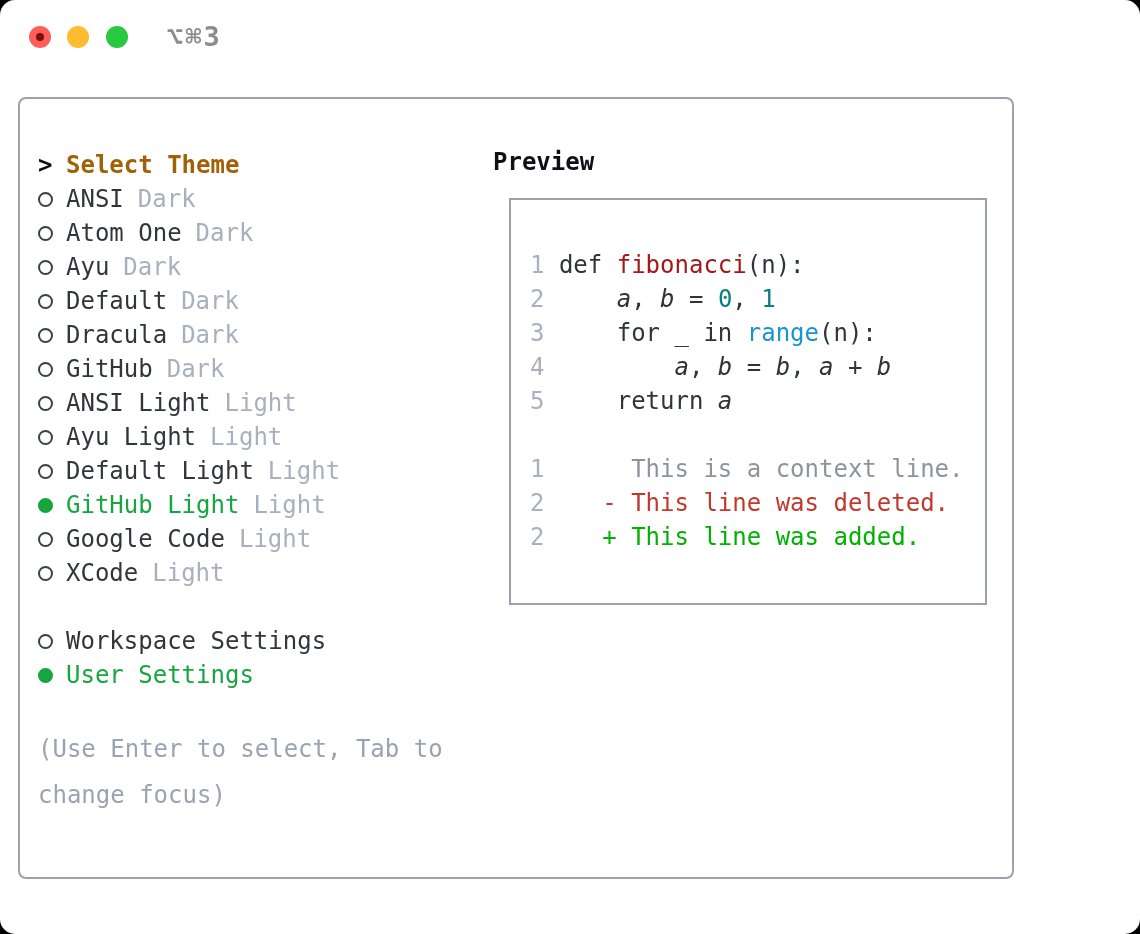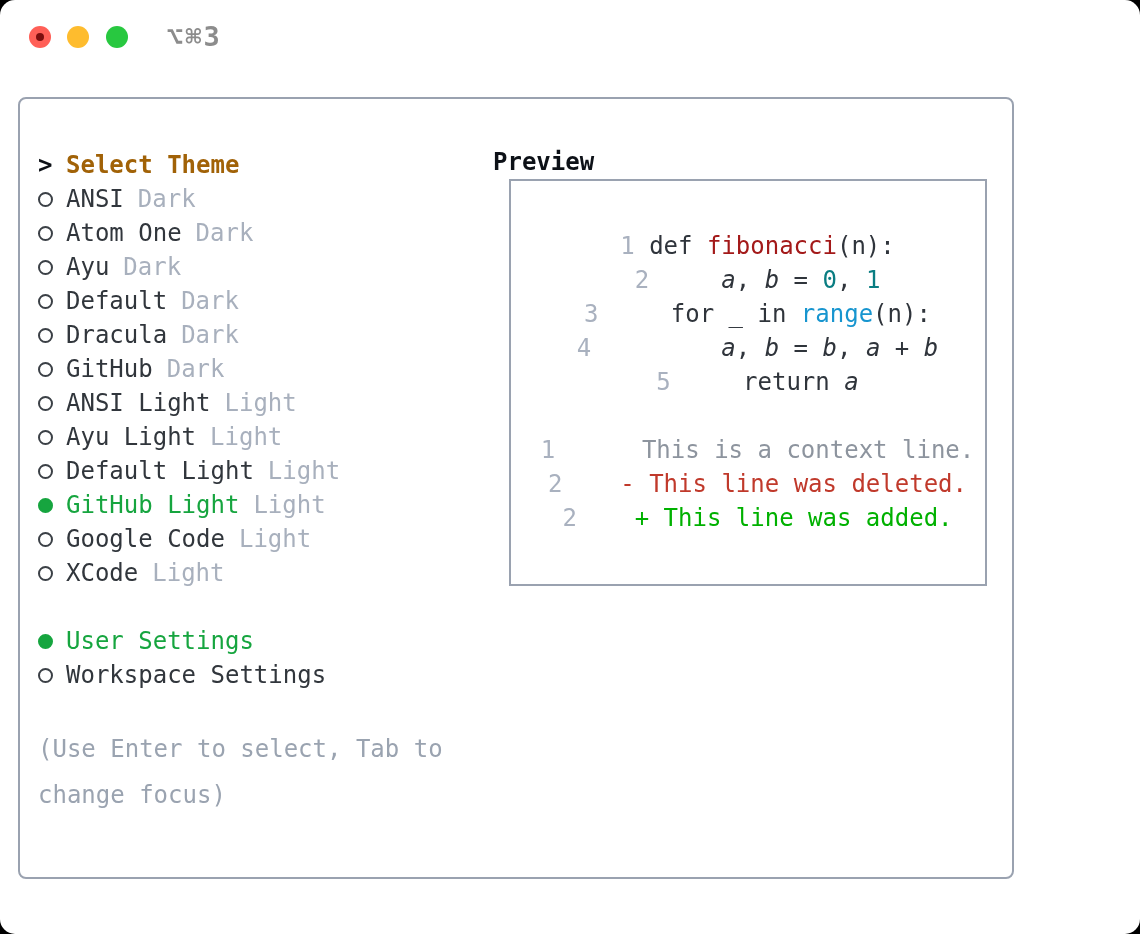--- a/index.html
+++ b/index.html
@@ -28,23 +28,23 @@
   .heading{font-weight:bold;color:#a16207;}
   .tname{color:#31363c;text-align:right;}
   .tname.sel{color:#16a53f;}
   .tvariant{color:#a8b0bd;margin-left:14px;}
   .indent{margin-left:28px;}
   .hint{color:#9aa3b0;width:430px;line-height:46px;margin-top:34px;}
   .spacer{height:34px;}
   
   .right-col{position:absolute;left:473px;top:46px;font-size:24px;}
   .preview-heading{font-weight:bold;color:#0d1117;height:34px;line-height:34px;}
-  .preview-box{margin-left:16px;width:478px;height:407px;
+  .preview-box{margin-left:16px;margin-top:19px;width:478px;height:407px;
                border:2px solid #9aa2b0;box-sizing:border-box;
-               padding:48px 0 0 19px;overflow:hidden;text-align:center;}
+               padding:48px 0 0 19px;overflow:hidden;}
   .pline{height:34px;line-height:34px;white-space:pre;font-size:24px;}
   .seg-ln{color:#a9b1bf;}
   .seg-pl{color:#2f343b;}
   .seg-fn{color:#a31919;}
   .seg-nm{color:#0a7d82;}
   .seg-cl{color:#1795cf;}
   .seg-va{color:#2f343b;font-style:italic;}
   .seg-cx{color:#8d949e;}
   .seg-de{color:#c0392b;}
   .seg-ad{color:#00b100;}
@@ -75,22 +75,22 @@
           <div class="row"><span class="bullet"></span><span class="tname">GitHub</span><span class="tvariant">Dark</span></div>
           <div class="row"><span class="bullet"></span><span class="tname">ANSI Light</span><span class="tvariant">Light</span></div>
           <div class="row"><span class="bullet"></span><span class="tname">Ayu Light</span><span class="tvariant">Light</span></div>
           <div class="row"><span class="bullet"></span><span class="tname">Default Light</span><span class="tvariant">Light</span></div>
           <div class="row"><span class="bullet sel"></span><span class="tname sel">GitHub Light</span><span class="tvariant">Light</span></div>
           <div class="row"><span class="bullet"></span><span class="tname">Google Code</span><span class="tvariant">Light</span></div>
           <div class="row"><span class="bullet"></span><span class="tname">XCode</span><span class="tvariant">Light</span></div>
         </div>
       <div class="spacer"></div>
       <div id="apply-list">
+          <div class="row"><span class="bullet"></span><span class="tname">Workspace Settings</span></div>
           <div class="row"><span class="bullet sel"></span><span class="tname sel">User Settings</span></div>
-          <div class="row"><span class="bullet"></span><span class="tname">Workspace Settings</span></div>
         </div>
       <div class="hint">(Use Enter to select, Tab to change focus)</div>
     </div>
 
     <div class="right-col">
       <div class="preview-heading">Preview</div>
       <div class="preview-box" id="preview-lines">
           <div class="pline"><span class="seg-ln">1</span><span class="seg-pl"> </span><span class="seg-pl">def </span><span class="seg-fn">fibonacci</span><span class="seg-pl">(n):</span></div>
           <div class="pline"><span class="seg-ln">2</span><span class="seg-pl">     </span><span class="seg-va">a</span><span class="seg-pl">, </span><span class="seg-va">b</span><span class="seg-pl"> = </span><span class="seg-nm">0</span><span class="seg-pl">, </span><span class="seg-nm">1</span></div>
           <div class="pline"><span class="seg-ln">3</span><span class="seg-pl">     for _ in </span><span class="seg-cl">range</span><span class="seg-pl">(n):</span></div>

